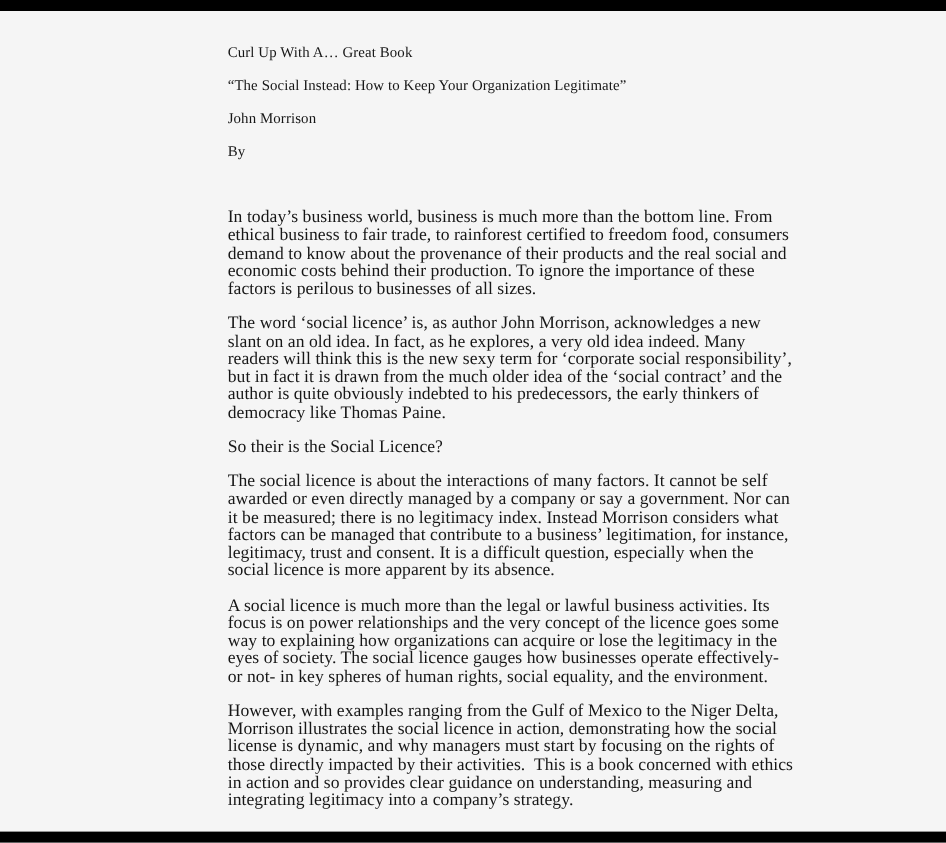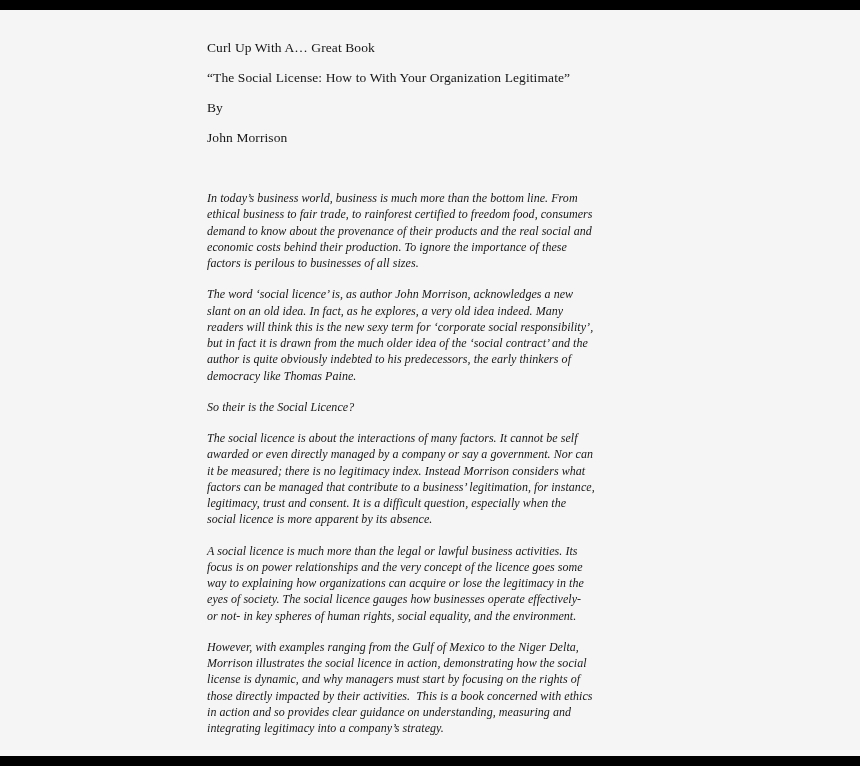--- a/index.html
+++ b/index.html
@@ -37,42 +37,41 @@
   }
   .hline {
     font-size: 13.5px;
     line-height: 16.25px;
     height: 16.25px;
     margin: 0 0 13.75px 0;
     white-space: pre;
     letter-spacing: 0.1px;
   }
   .para {
-    font-size: 12px;
+    font-size: 16px;
     line-height: 16.25px;
     margin: 0 0 15px 0;
     white-space: pre;
     letter-spacing: 0.05px;
-    font-style: italic;
   }
   .para.first {
     margin-top: 43.75px;
   }
 </style>
 </head>
 <body>
 
 <div class="page">
   <div class="bar top"></div>
 
   <div class="content">
     <div class="hline">Curl Up With A… Great Book</div>
-    <div class="hline">“The Social License: How to With Your Organization Legitimate”</div>
+    <div class="hline">“The Social Instead: How to Keep Your Organization Legitimate”</div>
+    <div class="hline">John Morrison</div>
     <div class="hline">By</div>
-    <div class="hline">John Morrison</div>
 
     <div class="para first">In today’s business world, business is much more than the bottom line. From
 ethical business to fair trade, to rainforest certified to freedom food, consumers
 demand to know about the provenance of their products and the real social and
 economic costs behind their production. To ignore the importance of these
 factors is perilous to businesses of all sizes.</div>
     <div class="para">The word ‘social licence’ is, as author John Morrison, acknowledges a new
 slant on an old idea. In fact, as he explores, a very old idea indeed. Many
 readers will think this is the new sexy term for ‘corporate social responsibility’,
 but in fact it is drawn from the much older idea of the ‘social contract’ and the

